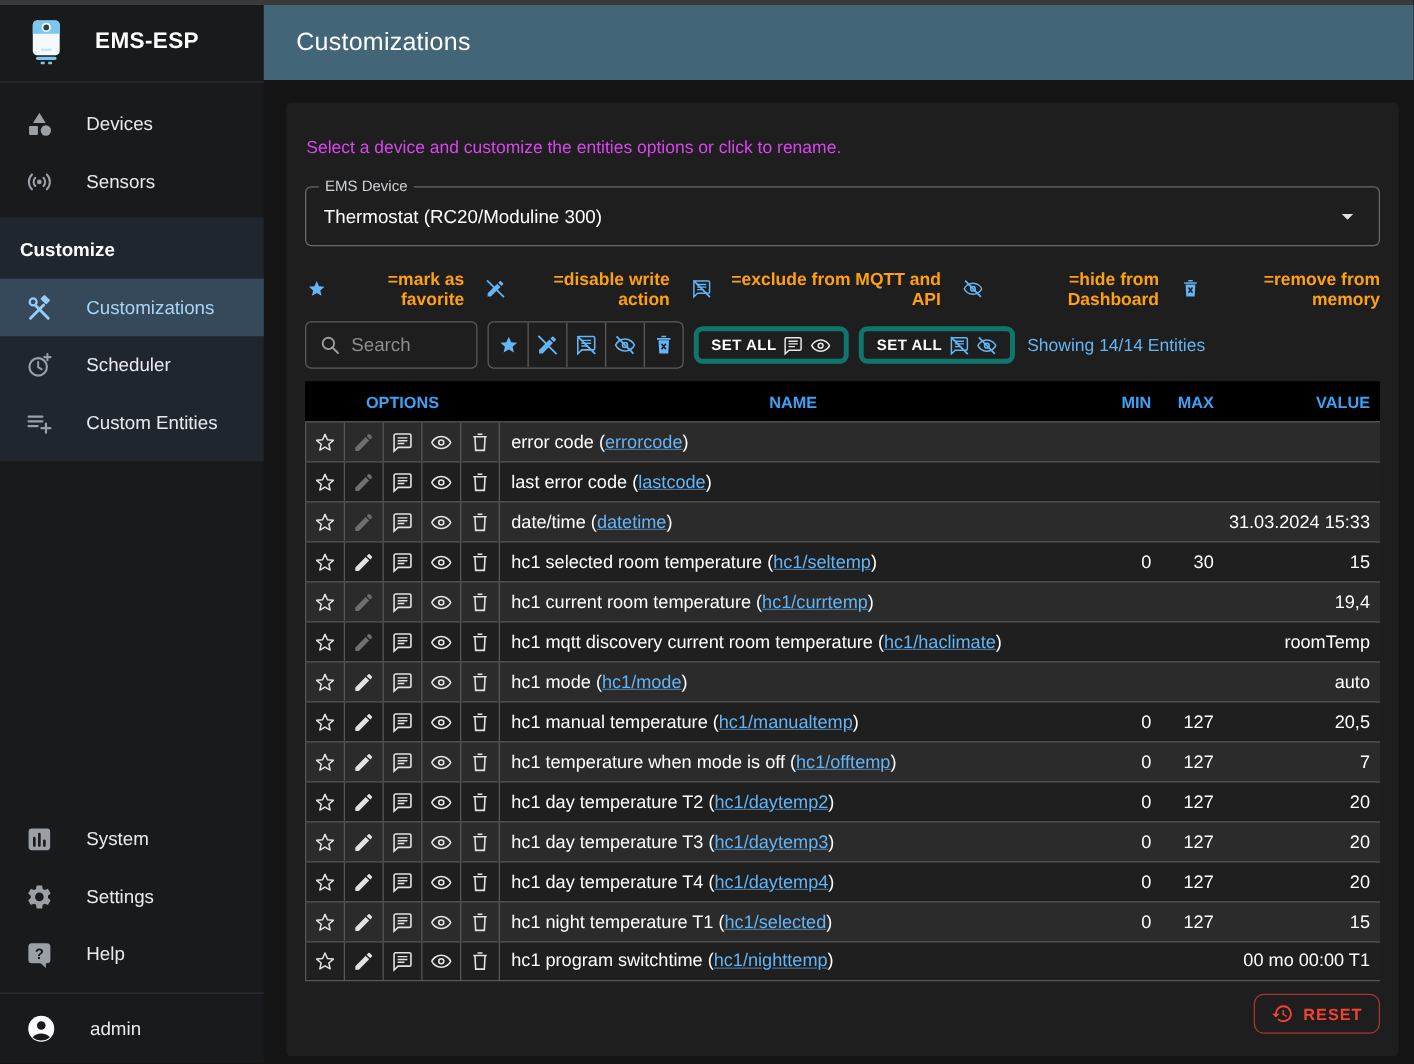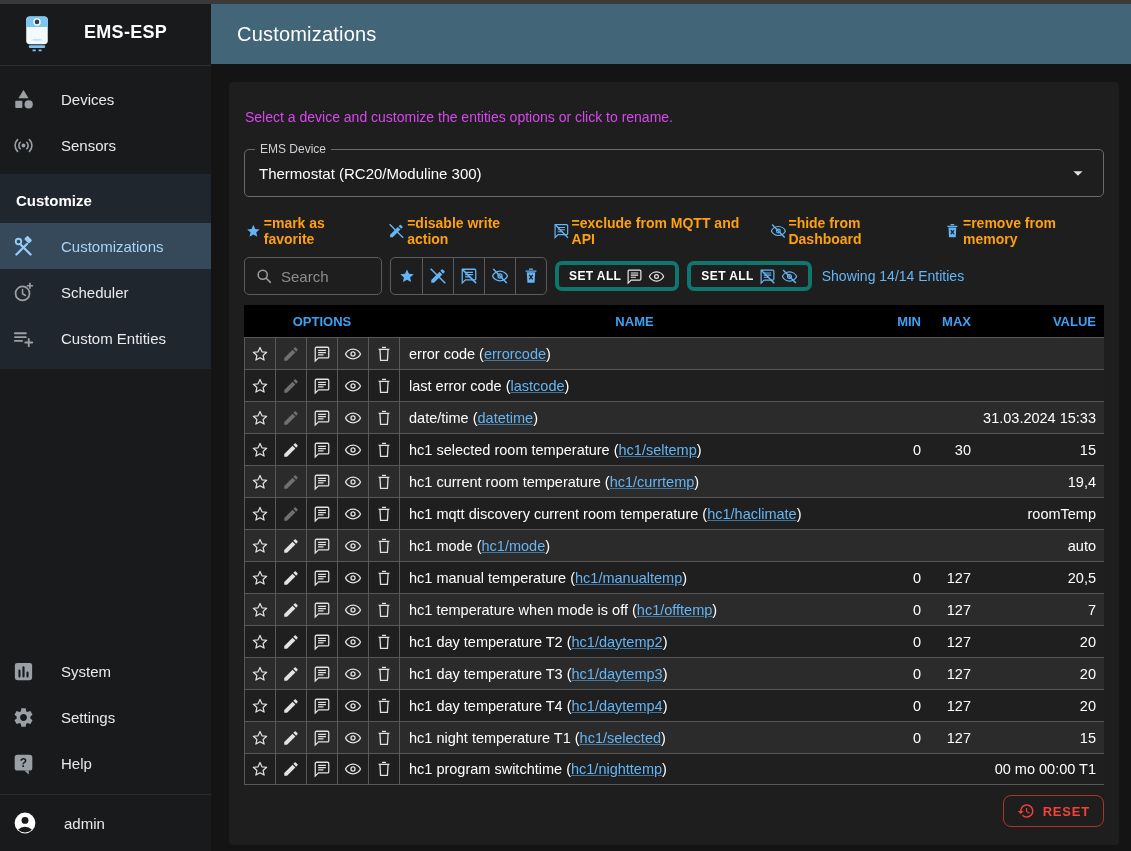--- a/index.html
+++ b/index.html
@@ -2,24 +2,24 @@
 <html><head>
 <meta charset="utf-8">
 <style>
   * { margin:0; padding:0; box-sizing:border-box; }
   html,body { width:1131px; height:851px; background:#141414; font-family:"Liberation Sans", sans-serif; overflow:hidden; }
   body { display:flex; position:relative; }
   .topstrip { position:absolute; top:0; left:0; width:1131px; height:4px; background:#3a3a3a; z-index:20; }
 
   
   .sidebar { width:211px; height:851px; background:#191a1c; display:flex; flex-direction:column; flex-shrink:0; }
-  .logo-row { height:66px; display:flex; align-items:center; padding-left:18px; gap:28px; border-bottom:1px solid #2c2d30; }
+  .logo-row { height:66px; display:flex; align-items:center; padding-left:18px; gap:20px; border-bottom:1px solid #2c2d30; }
   .logo-row svg { width:38px; height:38px; }
   .appname { color:#ffffff; font-size:18px; font-weight:bold; letter-spacing:.3px; }
-  .sitem { height:46px; display:flex; align-items:center; padding-left:12px; gap:26px; cursor:pointer; }
+  .sitem { height:46px; display:flex; align-items:center; padding-left:20px; gap:26px; cursor:pointer; }
   .sitem .ic { width:23px; height:23px; color:#9aa0a6; flex-shrink:0; }
   .sitem span.lbl { color:#e8eaed; font-size:15px; }
   .navtop { margin-top:10px; }
   .customize-block { margin-top:6px; background:#20262e; padding-bottom:8px; }
   .section-label { color:#ffffff; font-size:15px; font-weight:bold; padding:18px 0 14px 16px; }
   .sitem.active { background:#36495a; }
   .sitem.active .ic { color:#94cdf8; }
   .sitem.active span.lbl { color:#a8d4f5; }
   .navbottom { margin-top:auto; }
   .sdivider { border-top:1px solid #2c2d30; margin-top:8px; }
@@ -33,21 +33,21 @@
   .content { height:787px; }
   .panel { margin:18px 12px 0 18px; width:890px; height:763px; background:#1e1e1e; border-radius:4px; padding:15px 15px 18px 15px; display:flex; flex-direction:column; }
 
   .hint { color:#d946ef; font-size:14px; font-weight:normal; margin:12px 0 10px 1px; }
 
   .dev-select { position:relative; margin-top:14px; height:48px; border:1px solid #6a6a6a; border-radius:5px; display:flex; align-items:center; padding:0 14px; cursor:pointer; }
   .dev-select .flabel { position:absolute; top:-8px; left:10px; background:#1e1e1e; padding:0 5px; font-size:12px; color:#cdd1d4; }
   .dev-select .val { color:#ffffff; font-size:15px; }
   .dev-select .caret { margin-left:auto; width:22px; height:22px; color:#e0e0e0; }
 
-  .legend { margin:18px 0 10px 1px; display:flex; align-items:center; gap:17px; }
+  .legend { margin:18px 0 10px 1px; display:flex; align-items:center; gap:17px;text-align:right; }
   .legend-item { display:flex; align-items:center; gap:2px; }
   .legend-item .ic { width:18px; height:18px; color:#64b5f6; }
   .legend-item .ltext { color:#ffa010; font-size:14px; font-weight:bold; }
 
   .toolbar { display:flex; align-items:center; margin-bottom:10px; height:38px; }
   .searchbox { width:138px; height:38px; border:1px solid #5c5c5c; border-radius:5px; display:flex; align-items:center; padding:0 10px; gap:8px; }
   .searchbox .ic { width:18px; height:18px; color:#9e9e9e; flex-shrink:0; }
   .searchbox input { background:transparent; border:none; outline:none; color:#e0e0e0; font-size:15px; width:90px; font-family:"Liberation Sans",sans-serif; }
   .searchbox input::placeholder { color:#8d8d8d; }
   .togglegroup { display:flex; height:38px; border:1px solid #5c5c5c; border-radius:5px; margin-left:8px; overflow:hidden; }

